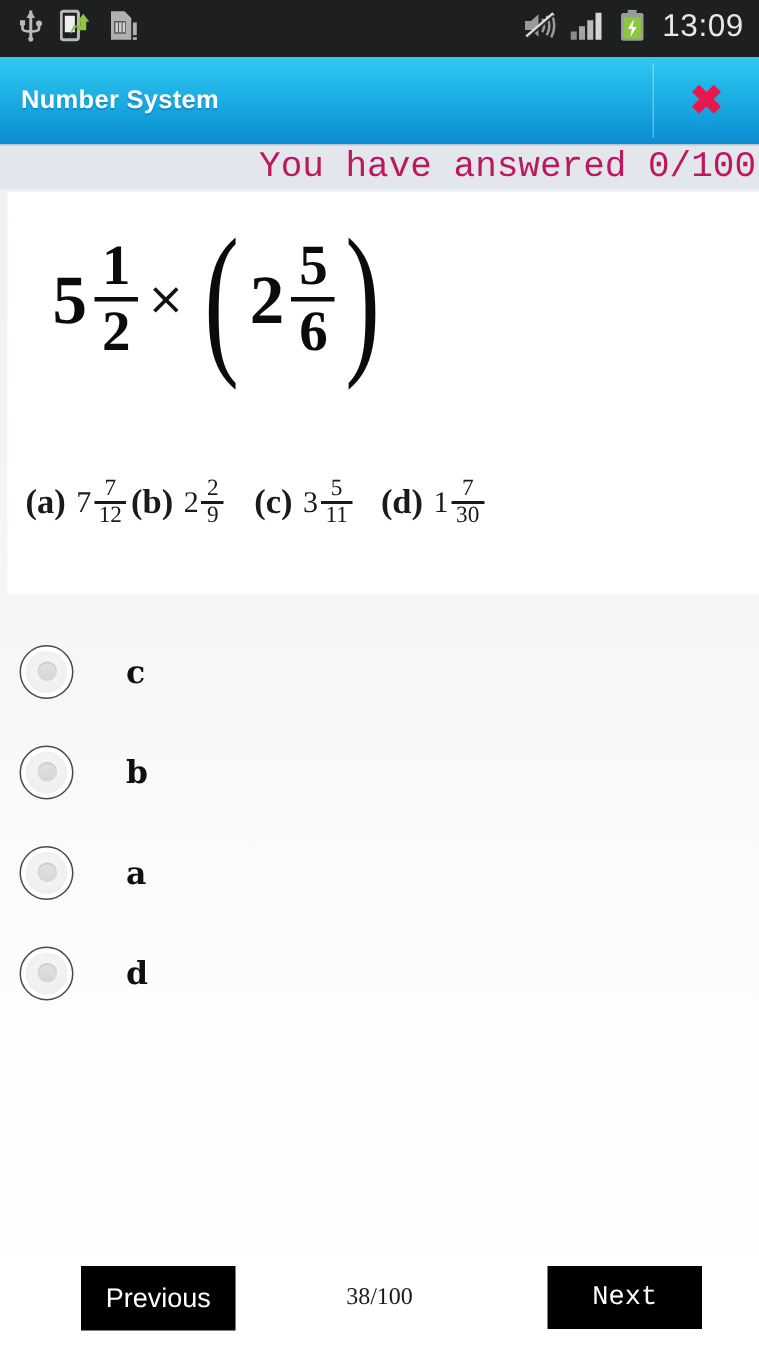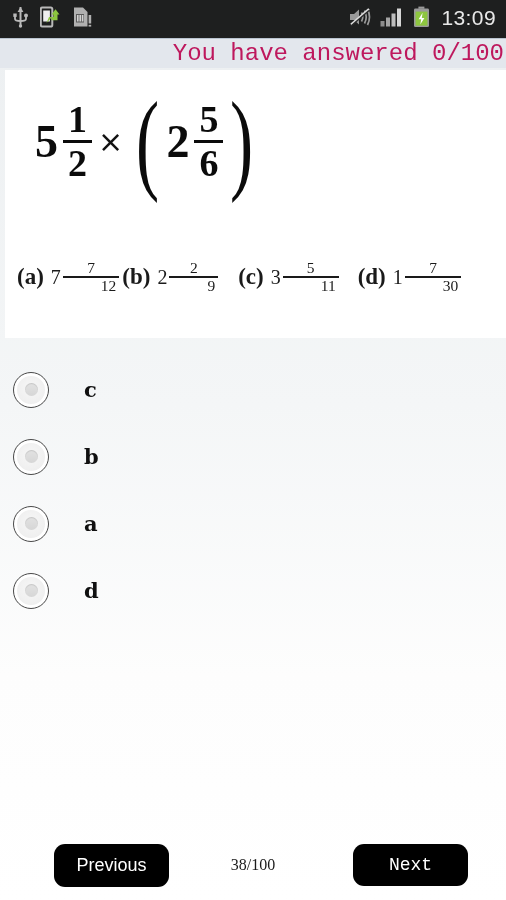--- a/index.html
+++ b/index.html
@@ -140,21 +140,21 @@
     display: flex; align-items: center;
     font-size: 20px;
   }
   .choice .val .w { font-size: 20px; padding-right: 2px; }
   .sfrac {
     display: inline-flex; flex-direction: column; align-items: center;
     font-size: 15.5px; line-height: 1.05;
   }
   .sfrac .n { padding: 0 3px; }
   .sfrac .b { height: 1.6px; background: #1a1a1a; width: 100%; min-width: 15px; }
-  .sfrac .d { padding: 0 3px; margin-left: 35px; }
+  .sfrac .d { padding: 0 3px; }
   .gapA { width: 3px; } .gapB { width: 20px; } .gapC { width: 19px; }
 
   
   .options {
     flex: 1 1 auto;
     padding: 18px 0 0 0;
     display: flex; flex-direction: column;
   }
   .option-row {
     display: flex; align-items: center;
@@ -181,24 +181,24 @@
 
   
   .bottombar {
     flex: 0 0 64px;
     display: flex; align-items: center;
     padding: 0 14px 6px 14px;
     position: relative;
   }
   .navbtn {
     background: #000000; color: #ffffff;
-    border: none; border-radius: 11px;
+    border: none; border-radius: 0;
     font-size: 18px;
     font-family: "Liberation Sans", sans-serif;
-    padding: 11px 0; width: 115px;
+    padding: 11px 0; width: 103px;
     text-align: center; cursor: pointer;
   }
   .btn-prev { margin-left: 40px; }
   .btn-next { margin-left: auto; margin-right: 24px; font-family: Liberation Mono, monospace; }
   .counter {
     position: absolute; left: 0; right: 0; top: 0; bottom: 6px;
     display: flex; align-items: center; justify-content: center;
     font-family: "Liberation Serif", serif;
     font-size: 16px; color: #1b1b1b;
     pointer-events: none;
@@ -267,20 +267,27 @@
           <rect x="5.4" y="0.6" width="6" height="2.2" fill="#9a9a9a"></rect>
           <rect x="1" y="2.6" width="15" height="18.5" rx="1.4" fill="#9a9a9a"></rect>
           <rect x="2.6" y="5.6" width="11.8" height="14" fill="#8dc63f"></rect>
           <path d="M9.6 6.8 L5.6 13.2 L8.2 13.2 L7.3 18.6 L11.4 12 L8.8 12 Z" fill="#ffffff"></path>
         </svg>
       </span>
       <span class="sb-clock">13:09</span>
     </div>
   </div>
 
+  <div class="titlebar">
+    <div class="title-text">Number System</div>
+    <div class="title-divider"></div>
+    <div class="close-btn">
+      <span class="close-x">✖</span>
+    </div>
+  </div>
 
   <div class="answered-bar">
     <span class="answered-text">You have answered 0/100</span>
   </div>
 
 
   <div class="card">
 
     <div class="expr">
       <span class="whole">5</span>

